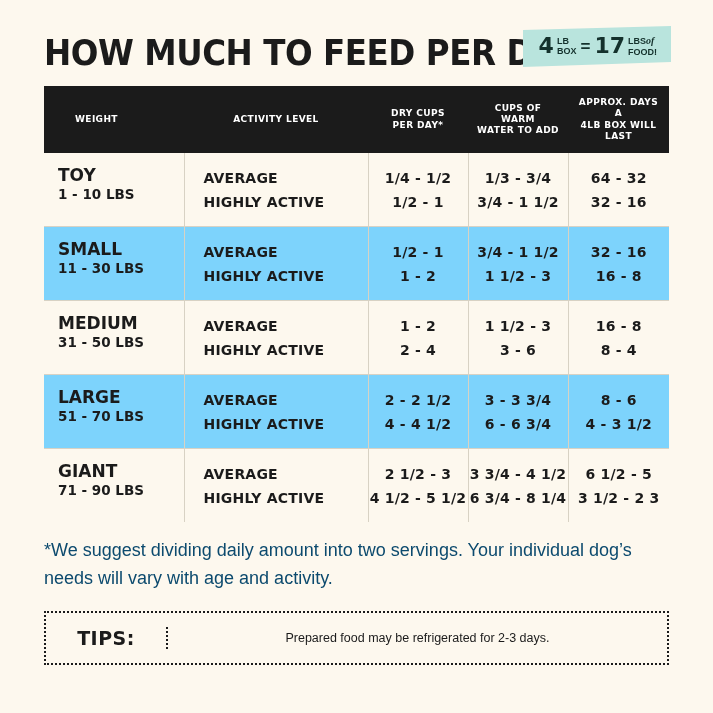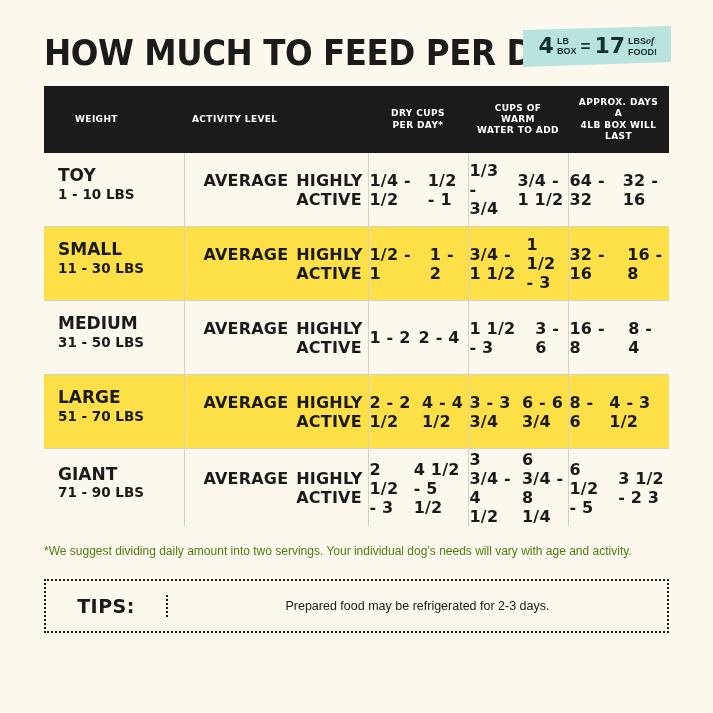--- a/index.html
+++ b/index.html
@@ -57,68 +57,68 @@
     font-size: 9px;
     font-family: "DejaVu Sans", sans-serif;
     font-weight: bold;
     letter-spacing: 0.4px;
     text-transform: uppercase;
     padding: 11px 8px;
     vertical-align: middle;
     line-height: 1.25;
   }
   th.c-weight { text-align:left; padding-left: 31px; width: 140px; }
-  th.c-act { text-align:left; width: 184px; }
+  th.c-act { text-align:center; width: 184px; }
   th.c-num { text-align:center; width: 100px; }
   th.c-last { text-align:center; width: 101px; }
 
   tbody td {
     border-right: 1px solid #d8d2c4;
     border-bottom: 1px solid #d8d2c4;
     vertical-align: middle;
   }
   tbody tr td:last-child { border-right: none; }
   tbody tr:last-child td { border-bottom: none; }
-  tbody tr.alt td { background: #fde047; }
+  tbody tr.alt td { background: #7dd3fc; }
 
   .cell-weight { padding: 13px 8px 23px 14px; }
   .size-name {
     font-family: "DejaVu Sans", sans-serif;
     font-weight: bold;
     font-size: 17px;
     letter-spacing: 0px;
     line-height: 1.15;
     text-transform: uppercase;
   }
   .size-range {
     font-family: "DejaVu Sans", sans-serif;
     font-weight: bold;
     font-size: 13.5px;
     line-height: 1.3;
     text-transform: uppercase;
   }
   .act-list, .num-list {
-    display: flex; flex-direction: row; gap: 8px;
-    font-family: "DejaVu Sans", sans-serif;
-    font-weight: bold;
-    font-size: 16px;
+    display: flex; flex-direction: column; gap: 8px;
+    font-family: "DejaVu Sans", sans-serif;
+    font-weight: bold;
+    font-size: 14px;
     text-transform: uppercase;
     letter-spacing: 0.2px;
   }
   .act-list { padding-left: 18px; }
   .num-list { align-items: center; }
 
   
   .footnote {
     width: 600px;
     margin-top: 15px;
     font-family: "Liberation Sans", sans-serif;
-    font-size: 12px;
+    font-size: 18px;
     line-height: 1.55;
-    color: #4d7c0f;
+    color: #0c4a6e;
   }
 
   
   .tips {
     margin-top: 18px;
     width: 625px;
     border: 2px dotted #1b1b1b;
     display: flex;
     align-items: stretch;
     padding: 14px 0;

